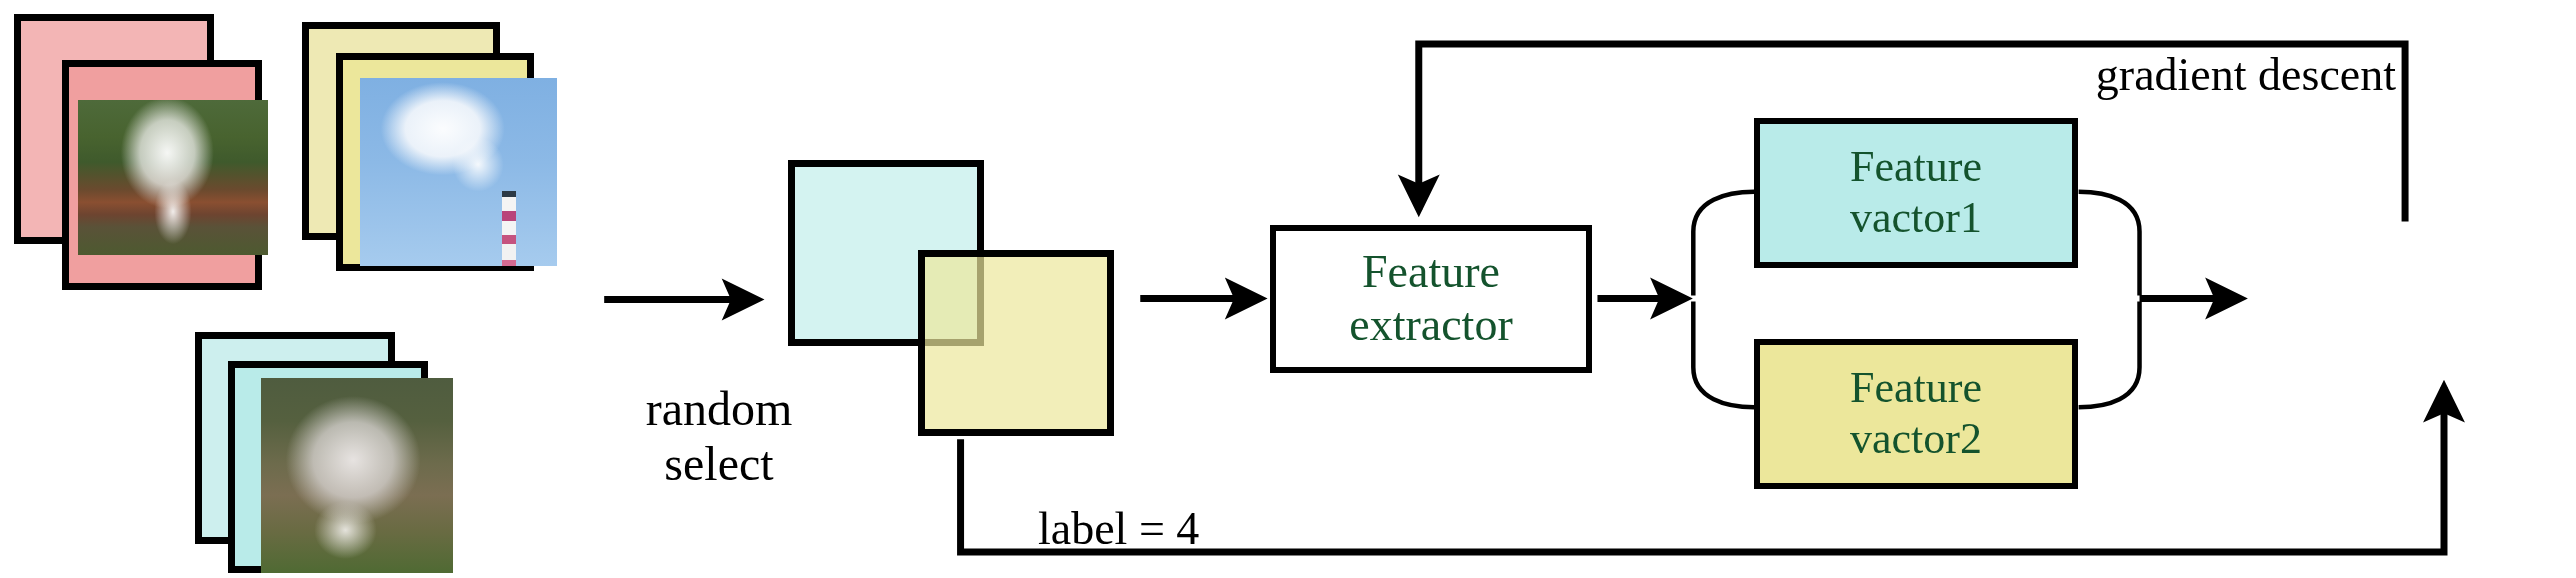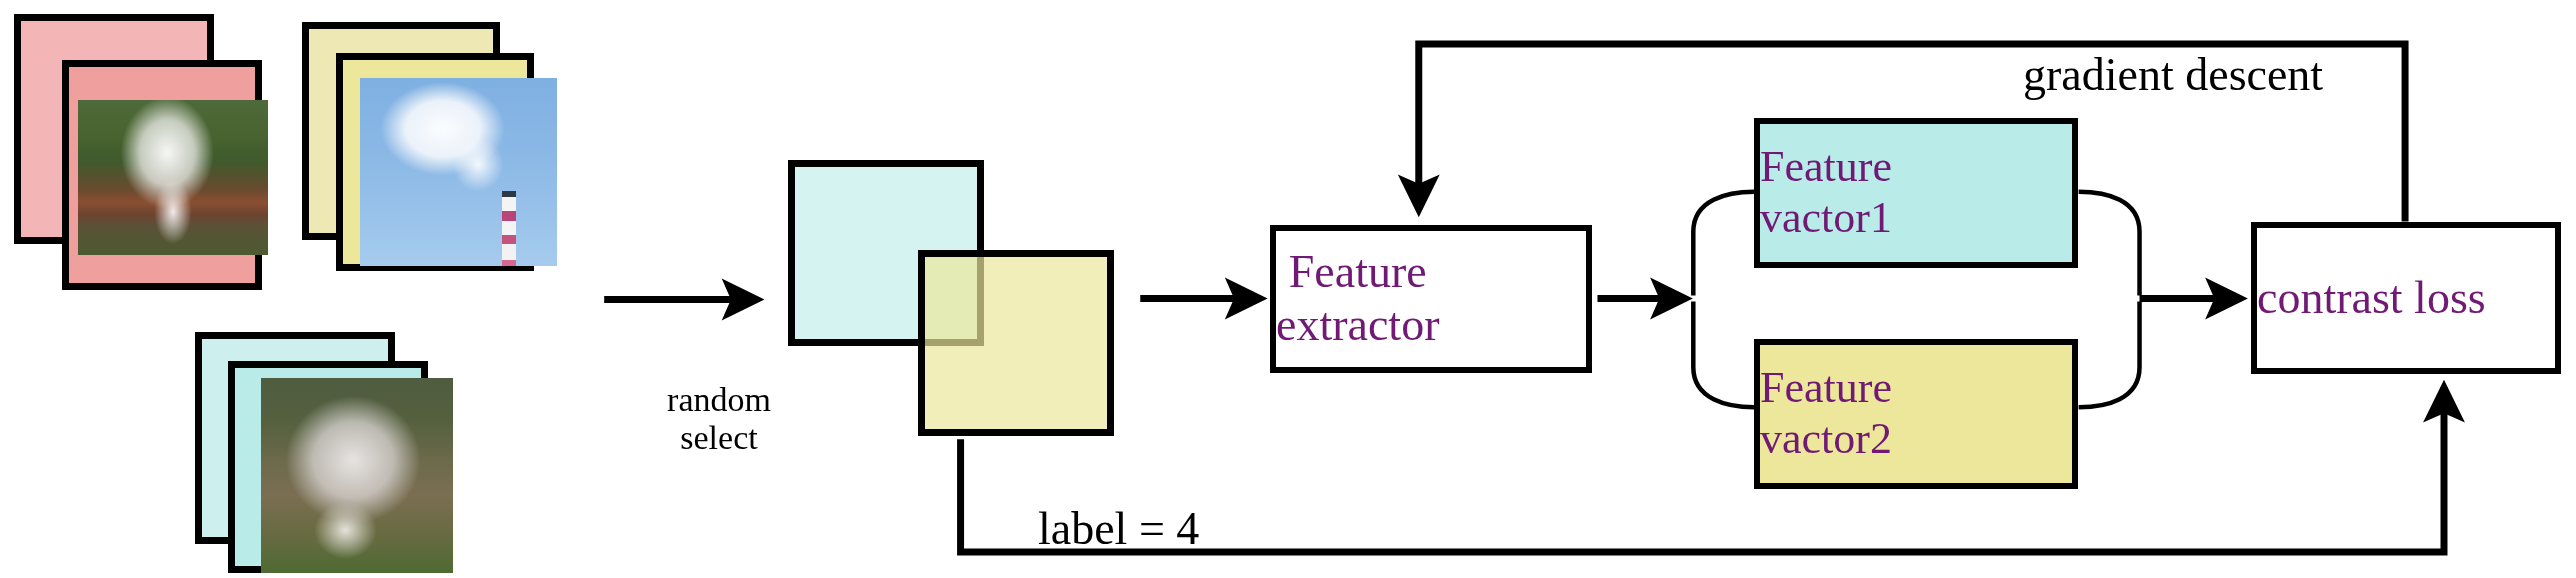--- a/index.html
+++ b/index.html
@@ -68,23 +68,24 @@
     border: 7px solid #000000;
     box-sizing: border-box;
   }
   
   .node {
     position: absolute;
     box-sizing: border-box;
     border: 6px solid #000000;
     display: flex;
     align-items: center;
+    justify-content: center;
     text-align: center;
     line-height: 1.15;
-    color: #701a75;
+    color: #14532d;
   }
   .node-label { display: block; white-space: pre-line; }
   
   .txt {
     position: absolute;
     color: #000;
     white-space: pre-line;
     text-align: center;
   }
   svg.overlay {
@@ -110,46 +111,43 @@
     <div class="card" style="left:336px; top:53px; width:198px; height:218px; background:#ece79b;"></div>
     <div class="photo ph-chimney" style="left:360px; top:78px; width:197px; height:188px;"></div>
   </div>
 
   <div class="stack">
     <div class="card" style="left:195px; top:332px; width:200px; height:212px; background:#cdefee;"></div>
     <div class="card" style="left:228px; top:361px; width:200px; height:212px; background:#b9ebe9;"></div>
     <div class="photo ph-hill" style="left:261px; top:378px; width:192px; height:195px;"></div>
   </div>
 
-  <div class="txt" style="left:569px; top:381px; width:300px; font-size:34px;">random
+  <div class="txt" style="left:569px; top:381px; width:300px; font-size:48px;">random
 select</div>
 
   <div class="sq" style="left:788px; top:160px; width:196px; height:186px; background:rgba(185,235,233,0.62);"></div>
   <div class="sq" style="left:918px; top:250px; width:196px; height:186px; background:rgba(236,231,155,0.70);"></div>
 
   <div class="node" style="left:1270px; top:225px; width:322px; height:148px; background:#ffffff; font-size:46px;">
     <span class="node-label">Feature
 extractor</span>
   </div>
 
   <div class="node" style="left:1754px; top:118px; width:324px; height:150px; background:#b9ebe9; font-size:44px;">
     <span class="node-label">Feature
 vactor1</span>
   </div>
 
   <div class="node" style="left:1754px; top:339px; width:324px; height:150px; background:#ece79b; font-size:44px;">
     <span class="node-label">Feature
 vactor2</span>
   </div>
 
-  <div class="node" style="left:2251px; top:222px; width:310px; height:152px; background:#ffffff; font-size:46px;">
-    <span class="node-label">contrast loss</span>
-  </div>
 
-  <div class="txt" style="left:1977px; top:48px; width:419px; font-size:46px; text-align:left;margin-left:46px;">gradient descent</div>
+  <div class="txt" style="left:1977px; top:48px; width:419px; font-size:46px; text-align:right;">gradient descent</div>
 
   <div class="txt" style="left:1038px; top:502px; width:300px; font-size:46px; text-align:left;">label = 4</div>
 
   <svg class="overlay" viewBox="0 0 2580 579">
     <defs>
       <marker id="ah" viewBox="0 0 12 12" refX="9.2" refY="6" markerWidth="7.2" markerHeight="7.2" orient="auto-start-reverse">
         <path d="M 0.8 1 L 11 6 L 0.8 11 L 3 6 Z" fill="#000"></path>
       </marker>
     </defs>
 

